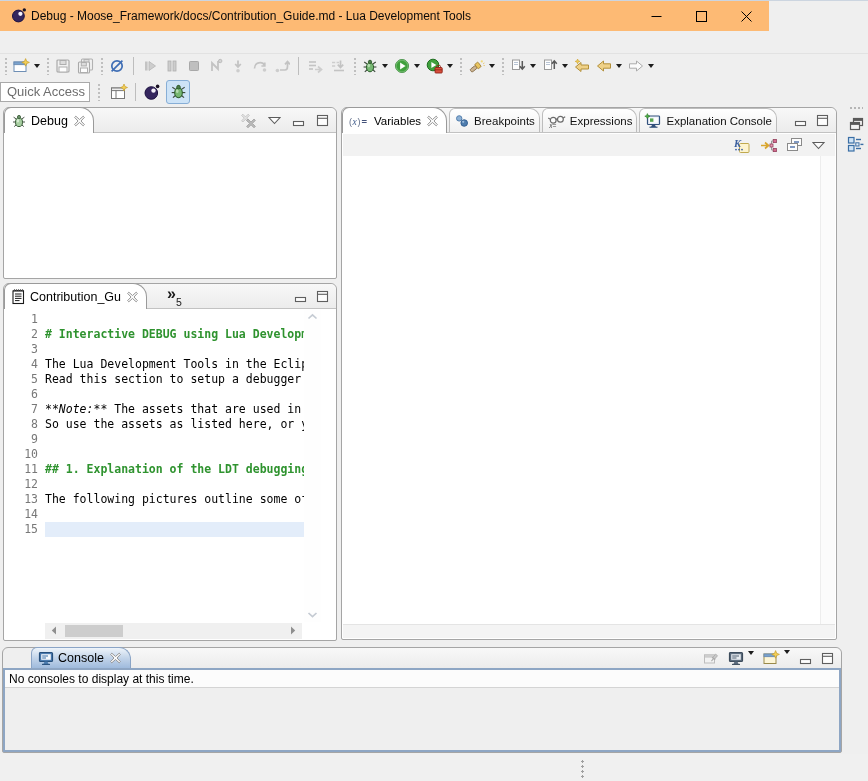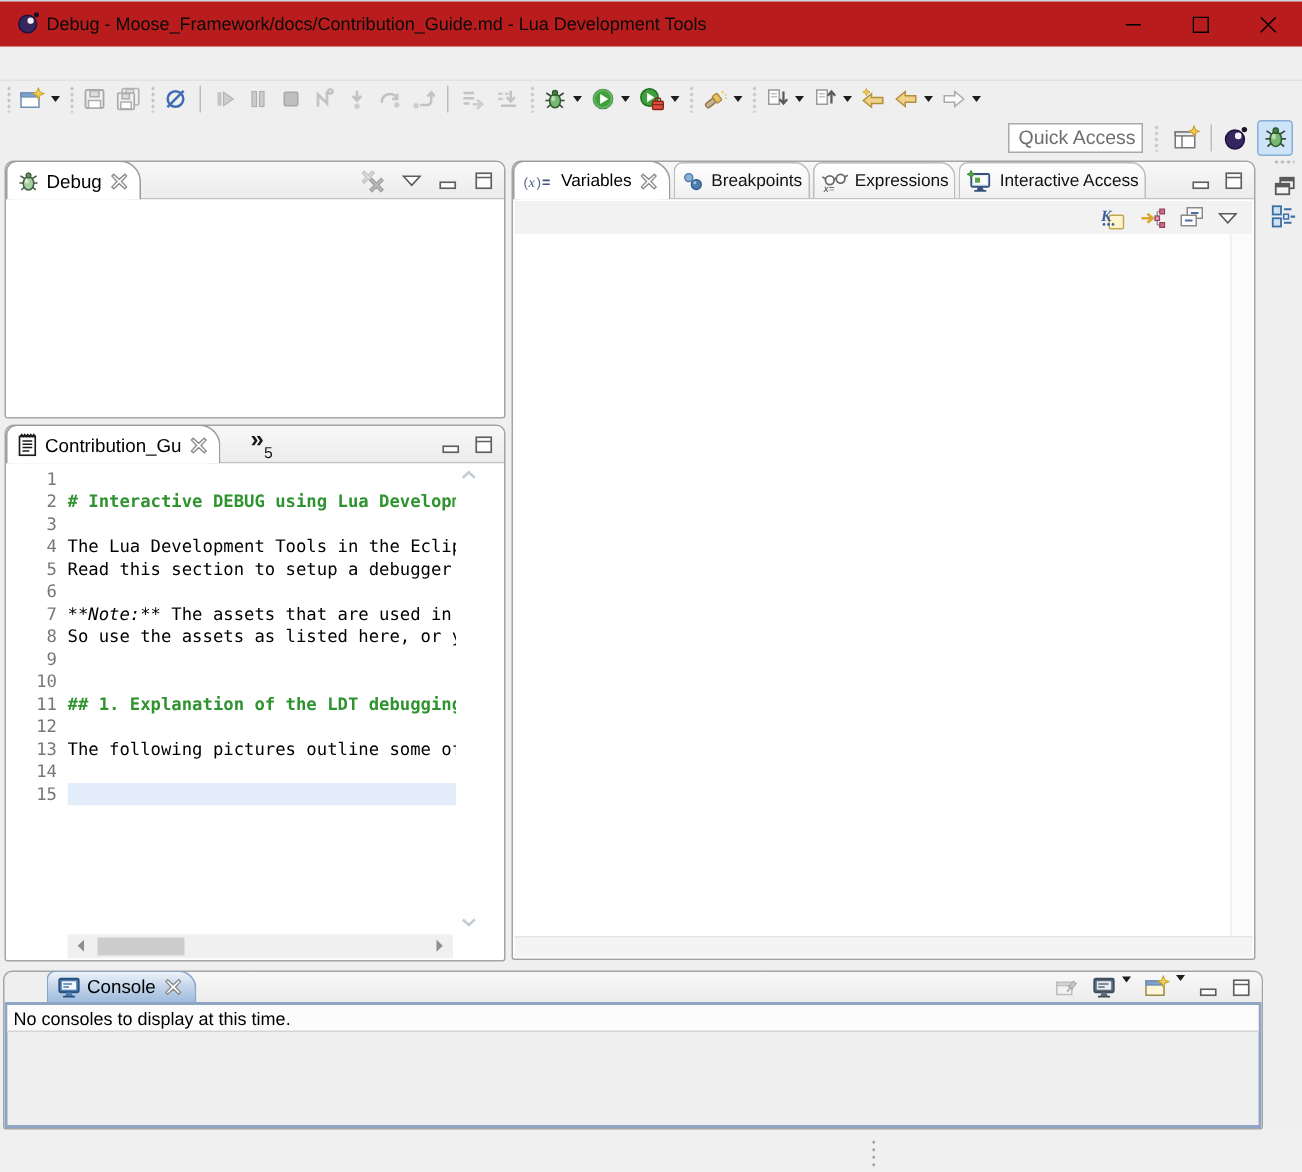--- a/index.html
+++ b/index.html
@@ -1,33 +1,33 @@
 <!DOCTYPE html>
 <html><head>
 <meta charset="utf-8">
 <style>
   * { margin:0; padding:0; box-sizing:border-box; }
   html,body { width:868px; height:781px; overflow:hidden; }
   body { font-family:"Liberation Sans", sans-serif; font-size:12px; color:#000; }
   .window { position:relative; width:868px; height:781px; background:#efefef; border-top:1px solid #ccd5e0; }
 
   
-  .titlebar { position:absolute; left:0; top:0; width:868px; height:30px; background:#b91c1c; }
+  .titlebar { position:absolute; left:0; top:0; width:769px; height:30px; background:#fdba74; }
   .app-icon { position:absolute; left:11px; top:6px; width:16px; height:16px; }
   .title-text { position:absolute; left:31px; top:0; height:30px; line-height:30px; font-size:12px; color:#0a0a0a; white-space:nowrap; }
   .win-controls { position:absolute; right:0; top:0; height:30px; display:flex; }
   .win-btn { width:45px; height:30px; display:flex; align-items:center; justify-content:center; }
 
   
   .menubar { position:absolute; left:0; top:30px; width:868px; height:22px; background:#f7f7f7; display:flex; align-items:center; padding-left:1px; }
   .menu-item { padding:0 7px; height:22px; line-height:22px; font-size:12px; color:#0a0a0a; }
 
   
   .toolbar-row1 { position:absolute; left:0; top:52px; width:868px; height:25px; background:#efefef; border-top:1px solid #e2e2e2; display:flex; align-items:center; padding-left:1px; }
-  .toolbar-row2 { position:absolute; left:0; top:77px; width:868px; height:27px; background:#efefef; display:flex; align-items:center; justify-content:flex-end; padding-right:5px; }
+  .toolbar-row2 { position:absolute; left:0; top:77px; width:868px; height:27px; background:#efefef; display:flex; align-items:center; justify-content:flex-start; padding-right:5px; }
   .tbtn { height:22px; display:flex; align-items:center; padding:0 3px; border-radius:2px; }
   .tbtn svg { display:block; }
   .caret { width:0; height:0; border-left:3.5px solid transparent; border-right:3.5px solid transparent; border-top:4px solid #1d1d1d; margin-left:4px; }
   .grip { width:7px; height:18px; margin:0 1px; background-image:radial-gradient(circle, #bfbfbf 1px, transparent 1.1px); background-size:4px 4px; background-position:center top; background-repeat:repeat-y; }
   .tsep { width:1px; height:18px; background:#bdbdbd; margin:0 5px; }
   .qa-box { width:90px; height:20px; border:1px solid #a9a9a9; background:#fff; color:#6e6e6e; font-size:13px; line-height:18px; padding-left:6px; margin-right:4px; }
   .persp-btn { width:24px; height:24px; display:flex; align-items:center; justify-content:center; border-radius:3px; margin:0 1px; }
   .persp-btn.selected { background:#cde3f7; border:1px solid #87aed6; }
 
   
@@ -617,21 +617,21 @@
           <span class="icn ticon" style="display: flex;">
             <svg width="18" height="16" viewBox="0 0 18 16">
               <rect x="3.5" y="3" width="12" height="8.5" rx="0.8" fill="#e8eef6" stroke="#33517c" stroke-width="1.2"></rect>
               <rect x="5.2" y="4.6" width="8.6" height="5" fill="#fdfdfd"></rect>
               <rect x="6" y="5.4" width="3.4" height="3.4" fill="#58a54e"></rect>
               <path d="M8.2,11.5 L10.8,11.5 L12,14 L7,14 z" fill="#33517c"></path>
               <line x1="5.5" y1="14.2" x2="13.5" y2="14.2" stroke="#33517c" stroke-width="1.2"></line>
               <path d="M3.4,0.6 L4.2,2.4 L6,3.2 L4.2,4 L3.4,5.8 L2.6,4 L0.8,3.2 L2.6,2.4 z" fill="#4cae42" stroke="#2c7a26" stroke-width="0.6"></path>
             </svg>
           </span>
-          <span class="tlabel">Interactive Access</span>
+          <span class="tlabel">Explanation Console</span>
         </div>
         <div class="hdr-actions" id="variables-hdr-actions">
           <span class="hbtn">
             <span class="icn" style="display: flex;">
               <svg width="13" height="13" viewBox="0 0 13 13">
                 <rect x="1.5" y="7.5" width="10" height="4" fill="#fdfdfd" stroke="#5f5f5f" stroke-width="1.1"></rect>
               </svg>
             </span>
           </span>
           <span class="hbtn">

